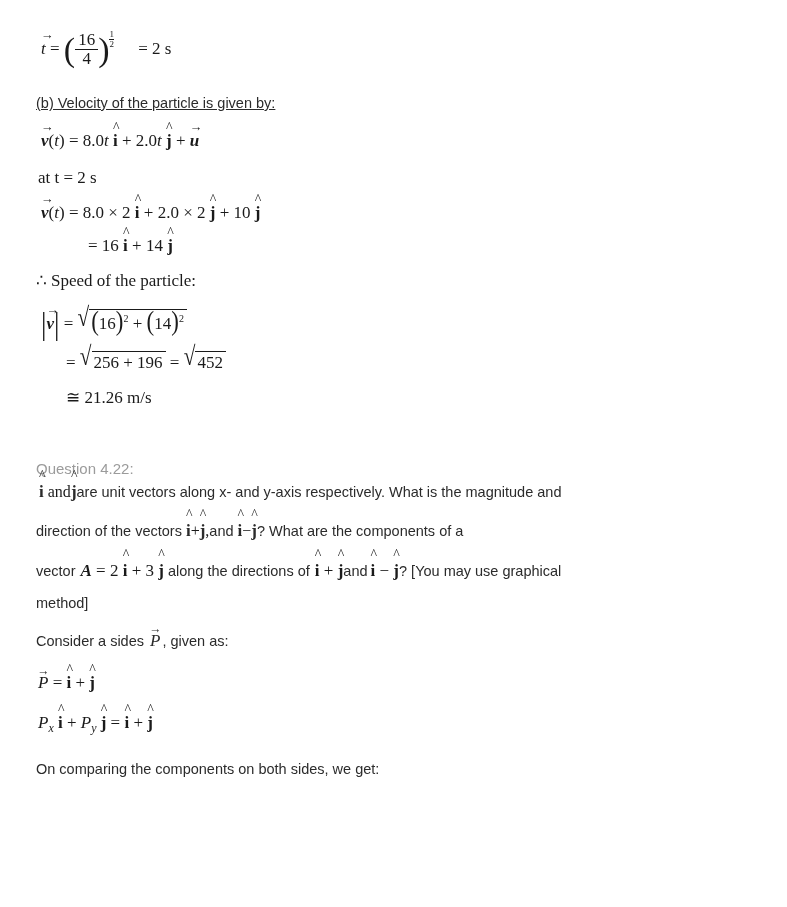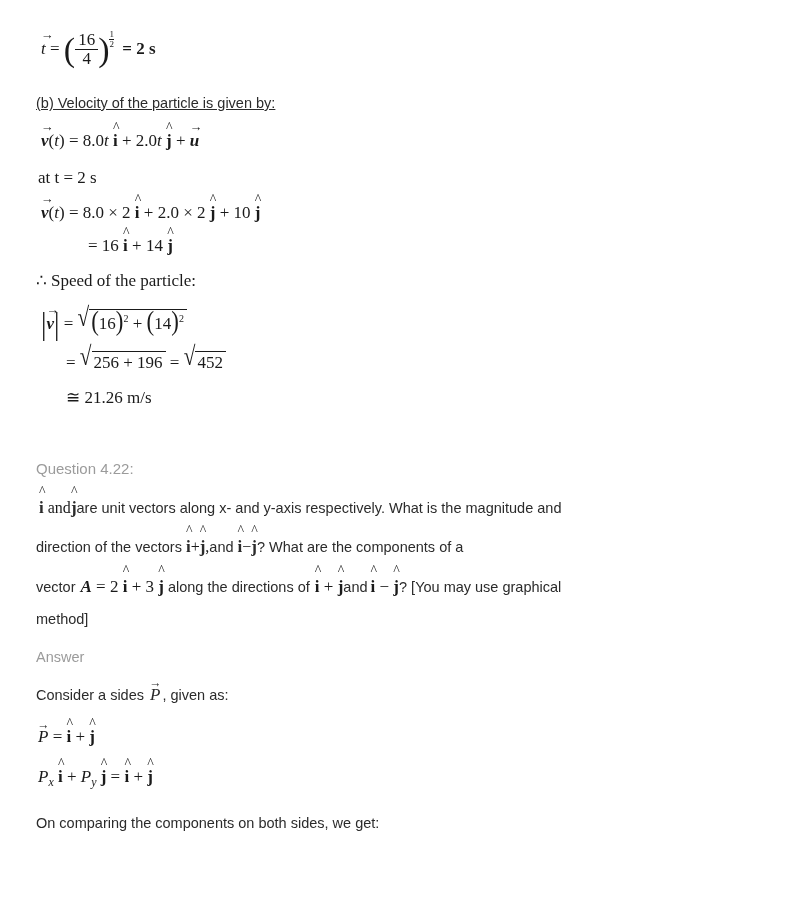--- a/index.html
+++ b/index.html
@@ -194,21 +194,21 @@
 </head>
 <body>
 
 <div class="page">
   <div class="content">
 
     <div class="mathline" style="font-size:17px; margin: 8px 0 0 5px; height: 46px;">
       <span class="vec" style="font-style:italic; font-weight:normal;"><i class="var">t</i></span>
       <span style="font-style:normal;">=</span>
       <span class="paren">(</span><span class="frac"><span class="num">16</span><span class="den">4</span></span><span class="paren">)</span><span class="supfrac"><span class="n">1</span><span class="d">2</span></span>
-      <span style="margin-left:4px;font-weight:bold;">= 2 s</span>
+      <span style="margin-left:20px;">= 2 s</span>
     </div>
 
 
     <div class="txtline" style="margin: 19px 0 11px 0; text-decoration: underline;">
       <span>(b) Velocity of the particle is given by:</span>
     </div>
 
     <div class="serifline" style="margin: 20px 0 0 5px;">
       <span class="vec">v</span><span style="font-family:'Liberation Serif',serif;">(<i class="var">t</i>)</span>
       <span>= 8.0<i class="var">t</i></span>
@@ -258,40 +258,37 @@
     </div>
 
     <div class="serifline" style="margin: 13px 0 0 30px;">
       <span>≅ 21.26 m/s</span>
     </div>
 
     <div class="qhead" style="margin: 52px 0 0 0;">
       <span>Question 4.22:</span>
     </div>
 
-    <div class="txtline" style="margin: 18px 0 0 0; line-height: 1.5;">
+    <div class="txtline" style="margin: 2px 0 0 0; line-height: 1.5;">
       <span class="hatb" style="font-size:17px; margin-left:3px;">i</span>
       <span class="serifline" style="font-size:16px;">and</span><span class="hatb" style="font-size:17px;">j</span><span>are unit vectors along x- and y-axis respectively. What is the magnitude and</span>
     </div>
 
     <div class="txtline" style="margin: 14px 0 0 0; line-height: 1.5;">
       <span>direction of the vectors</span><span class="hatb" style="font-size:17px; margin-left:4px;">i</span><span class="serifline" style="font-size:16px;">+</span><span class="hatb" style="font-size:17px;">j</span><span class="serifline" style="font-size:16px;">,</span><span>and</span><span class="hatb" style="font-size:17px; margin-left:4px;">i</span><span class="serifline" style="font-size:16px;">−</span><span class="hatb" style="font-size:17px;">j</span><span>? What are the components of a</span>
     </div>
 
     <div class="txtline" style="margin: 14px 0 0 0; line-height: 1.5;">
       <span>vector</span><span class="serifline" style="font-size:17px; margin-left:5px;"><span class="bold-vec" style="font-style:italic;">A</span> = 2 <span class="hatb">i</span> + 3 <span class="hatb">j</span></span><span style="margin-left:4px;">along the directions of</span><span class="serifline" style="font-size:17px; margin-left:5px;"><span class="hatb">i</span> + <span class="hatb">j</span></span><span>and</span><span class="serifline" style="font-size:17px; margin-left:3px;"><span class="hatb">i</span> − <span class="hatb">j</span></span><span>? [You may use graphical</span>
     </div>
 
     <div class="txtline" style="margin: 12px 0 0 0;">
       <span>method]</span>
     </div>
 
-    <div class="answer-label" style="margin: 22px 0 0 0;">
-      <span>Answer</span>
-    </div>
 
     <div class="txtline" style="margin: 20px 0 0 0;">
       <span>Consider a sides</span><span class="barover" style="font-size:17px; margin: 0 2px 0 6px;">P</span><span>, given as:</span>
     </div>
 
     <div class="serifline" style="margin: 22px 0 0 2px;">
       <span class="barover">P</span>
       <span>=</span>
       <span class="hatb">i</span>
       <span>+</span>

